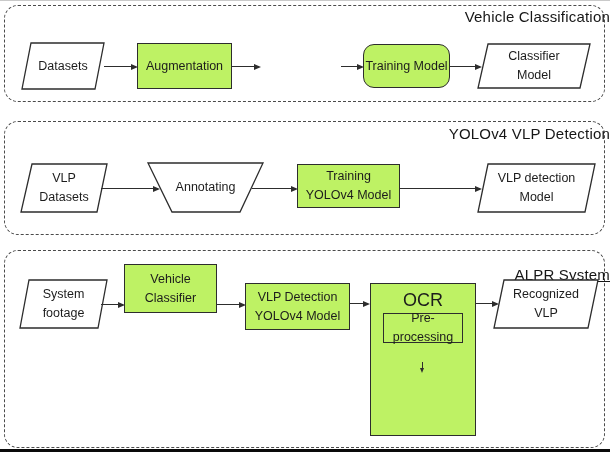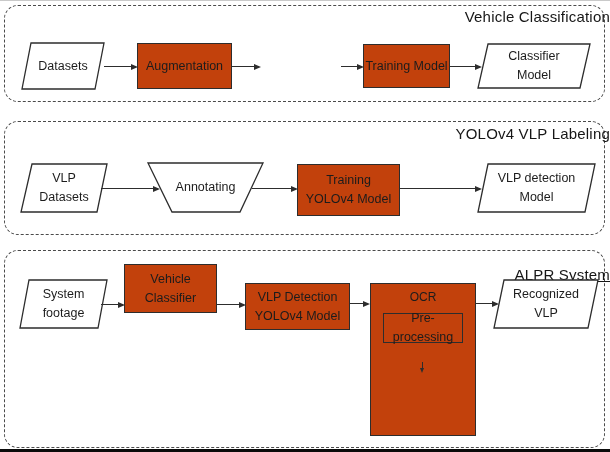--- a/index.html
+++ b/index.html
@@ -9,38 +9,38 @@
   }
   .section{
     position:absolute;border:1.4px dashed #4a4a4a;border-radius:14px;background:transparent;
   }
   .section-title{
     position:absolute;width:100%;text-align:right;font-size:15px;color:#161616;letter-spacing:.2px;
   }
   .node{position:absolute;}
   .node .shape{position:absolute;left:0;top:0;width:100%;height:100%;overflow:visible;}
   .node .shape polygon{fill:#ffffff;stroke:#2d2d2d;stroke-width:1.3;}
-  .rectnode{border:1.3px solid #2d2d2d;background:#c2410c;box-sizing:border-box;}
+  .rectnode{border:1.3px solid #2d2d2d;background:#bef264;box-sizing:border-box;}
   .label{
     position:absolute;left:0;top:0;width:100%;height:100%;
     display:flex;align-items:center;justify-content:center;text-align:center;
     font-size:12.5px;line-height:1.5;white-space:pre-line;color:#1c1c1c;
   }
   .arrow{position:absolute;height:0;border-top:1.3px solid #2d2d2d;}
   .arrow::after{
     content:"";position:absolute;right:-2px;top:-3.2px;width:0;height:0;
     border-left:7px solid #2d2d2d;border-top:3.3px solid transparent;border-bottom:3.3px solid transparent;
   }
   .varrow{position:absolute;width:0;border-left:1.3px solid #2d2d2d;}
   .varrow::after{
     content:"";position:absolute;bottom:-4px;left:-3.2px;width:0;height:0;
     border-top:5px solid #2d2d2d;border-left:2.9px solid transparent;border-right:2.9px solid transparent;
   }
   .ocr-title{
-    position:absolute;text-align:center;font-size:12px;color:#1c1c1c;
+    position:absolute;text-align:center;font-size:18px;color:#1c1c1c;
   }
   .bottom-bar{position:absolute;left:0;bottom:0;width:100%;height:3px;background:#0a0a0a;}
   .top-line{position:absolute;left:0;top:0;width:100%;height:1px;background:#c9c9c9;}
 </style>
 </head>
 <body>
 
 <div id="canvas">
   <div class="top-line"></div>
 
@@ -58,57 +58,57 @@
 
   <div class="node rectnode" style="left:137px;top:43px;width:95px;height:46px;">
     <div class="label">Augmentation</div>
   </div>
 
   <div class="arrow" style="left:232px;top:66px;width:27px;"></div>
 
 
   <div class="arrow" style="left:341px;top:66px;width:21px;"></div>
 
-  <div class="node rectnode" style="left:363px;top:44px;width:87px;height:44px;">
+  <div class="node rectnode" style="left:363px;top:44px;width:87px;height:44px;border-radius:11px;">
     <div class="label">Training Model</div>
   </div>
 
   <div class="arrow" style="left:450px;top:66px;width:30px;"></div>
 
   <div class="node" style="left:478px;top:44px;width:112px;height:44px;">
     <svg class="shape" viewBox="0 0 112 44" preserveAspectRatio="none">
       <polygon points="10,0 112,0 102,44 0,44"></polygon>
     </svg>
     <div class="label">Classifier
 Model</div>
   </div>
 
   <div class="section" style="left:4px;top:121px;width:599px;height:112px;"></div>
-  <div class="section-title" style="top:125px;">YOLOv4 VLP Labeling</div>
+  <div class="section-title" style="top:125px;">YOLOv4 VLP Detection</div>
 
   <div class="node" style="left:21px;top:164px;width:86px;height:48px;">
     <svg class="shape" viewBox="0 0 86 48" preserveAspectRatio="none">
       <polygon points="11,0 86,0 76,48 0,48"></polygon>
     </svg>
     <div class="label">VLP
 Datasets</div>
   </div>
 
   <div class="arrow" style="left:101px;top:188px;width:57px;"></div>
 
   <div class="node" style="left:148px;top:163px;width:115px;height:49px;">
     <svg class="shape" viewBox="0 0 115 49" preserveAspectRatio="none">
       <polygon points="0,0 115,0 92,49 24,49"></polygon>
     </svg>
     <div class="label">Annotating</div>
   </div>
 
   <div class="arrow" style="left:252px;top:188px;width:44px;"></div>
 
-  <div class="node rectnode" style="left:297px;top:164px;width:103px;height:52px;padding-left:21px;">
+  <div class="node rectnode" style="left:297px;top:164px;width:103px;height:44px;padding-left:21px;">
     <div class="label">Training
 YOLOv4 Model</div>
   </div>
 
   <div class="arrow" style="left:400px;top:188px;width:80px;"></div>
 
   <div class="node" style="left:478px;top:164px;width:117px;height:48px;">
     <svg class="shape" viewBox="0 0 117 48" preserveAspectRatio="none">
       <polygon points="10,0 117,0 107,48 0,48"></polygon>
     </svg>

